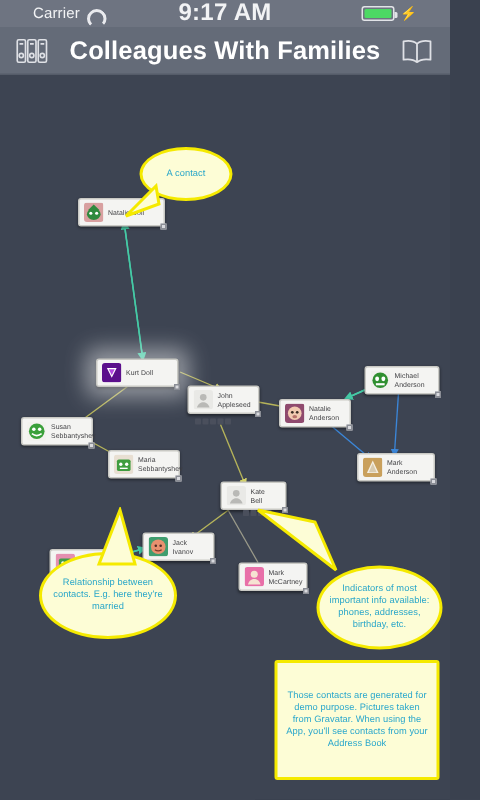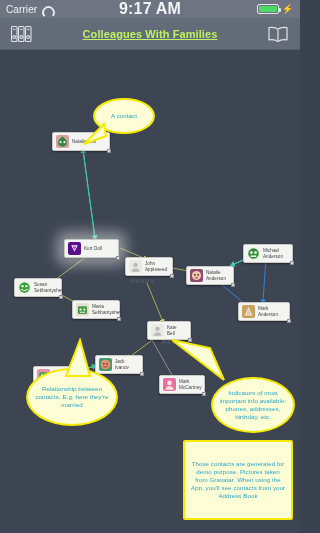--- a/index.html
+++ b/index.html
@@ -8,21 +8,21 @@
     overflow: hidden;
     font-family: "Liberation Sans", sans-serif;
     background: #3a414f;
   }
   #app { position: relative; width: 300px; height: 533px; overflow: hidden; }
 
   
   .statusbar {
     position: absolute; top: 0; left: 0; width: 300px; height: 18px;
     background: #6e7481; display: flex; align-items: center;
-    padding: 0 6px; color: #f2f3f5; font-size: 10px;
+    padding: 0 22px; color: #f2f3f5; font-size: 10px;
   }
   .sb-left { display: flex; align-items: center; gap: 4px; flex: 1; }
   .sb-center { flex: 0 0 auto; font-weight: bold; font-size: 16px; letter-spacing: .2px; }
   .sb-right { display: flex; align-items: center; justify-content: flex-end; gap: 2px; flex: 1; }
   .carrier { font-size: 10px; letter-spacing: .1px; }
   .wifi { display: inline-block; width: 11px; height: 9px; position: relative; }
   .wifi:before {
     content: ""; position: absolute; left: 1px; top: 1px;
     width: 9px; height: 9px; border: 2px solid #e9eaee;
     border-radius: 50%; clip-path: polygon(0 0, 100% 0, 100% 45%, 50% 45%, 50% 100%, 0 100%);
@@ -39,22 +39,22 @@
   .battery i { display: block; height: 100%; background: #4cd964; border-radius: 1px; }
   .bolt { font-size: 9px; color: #e2e4e8; margin-left: 2px; }
 
   
   .navbar {
     position: absolute; top: 18px; left: 0; width: 300px; height: 32px;
     background: #646b78; display: flex; align-items: center;
     padding: 0 7px; border-bottom: 1px solid #555c69;
   }
   .nav-title {
-    flex: 1; text-align: center; color: #bef264;
-    font-size: 11px; font-weight: bold; letter-spacing: .1px; text-decoration: underline;
+    flex: 1; text-align: center; color: #ffffff;
+    font-size: 17px; font-weight: bold; letter-spacing: .1px;
   }
   .nav-btn { width: 30px; height: 26px; display: flex; align-items: center; justify-content: center; }
 
   
   .canvas {
     position: absolute; top: 50px; left: 0; width: 300px; height: 483px;
     background: #3d4452; overflow: hidden;
   }
   .edges { position: absolute; inset: 0; width: 300px; height: 483px; }
 

